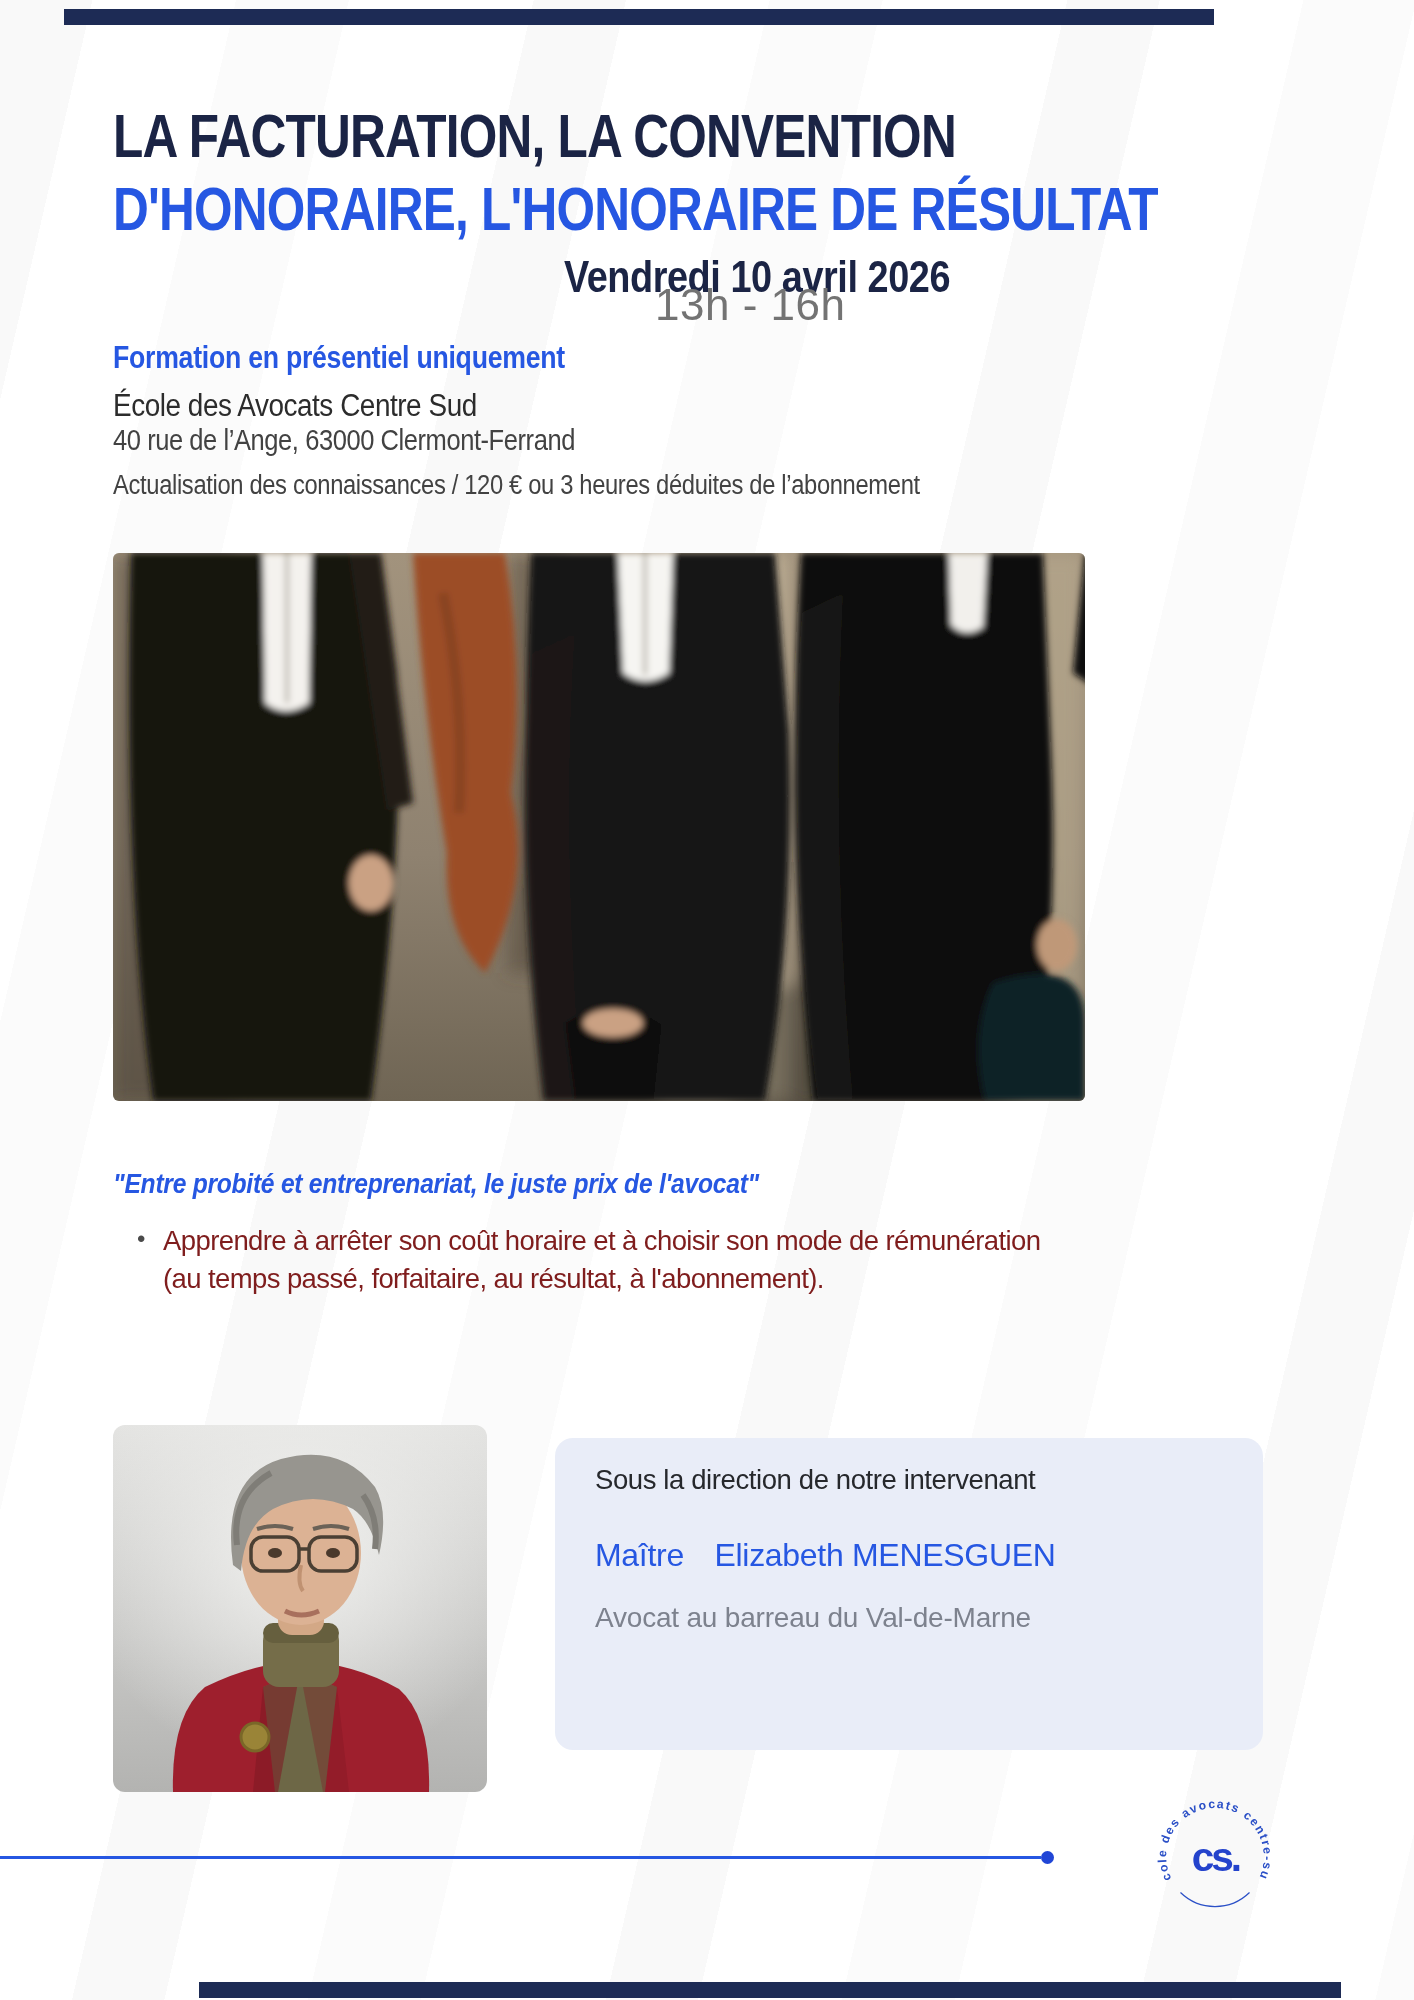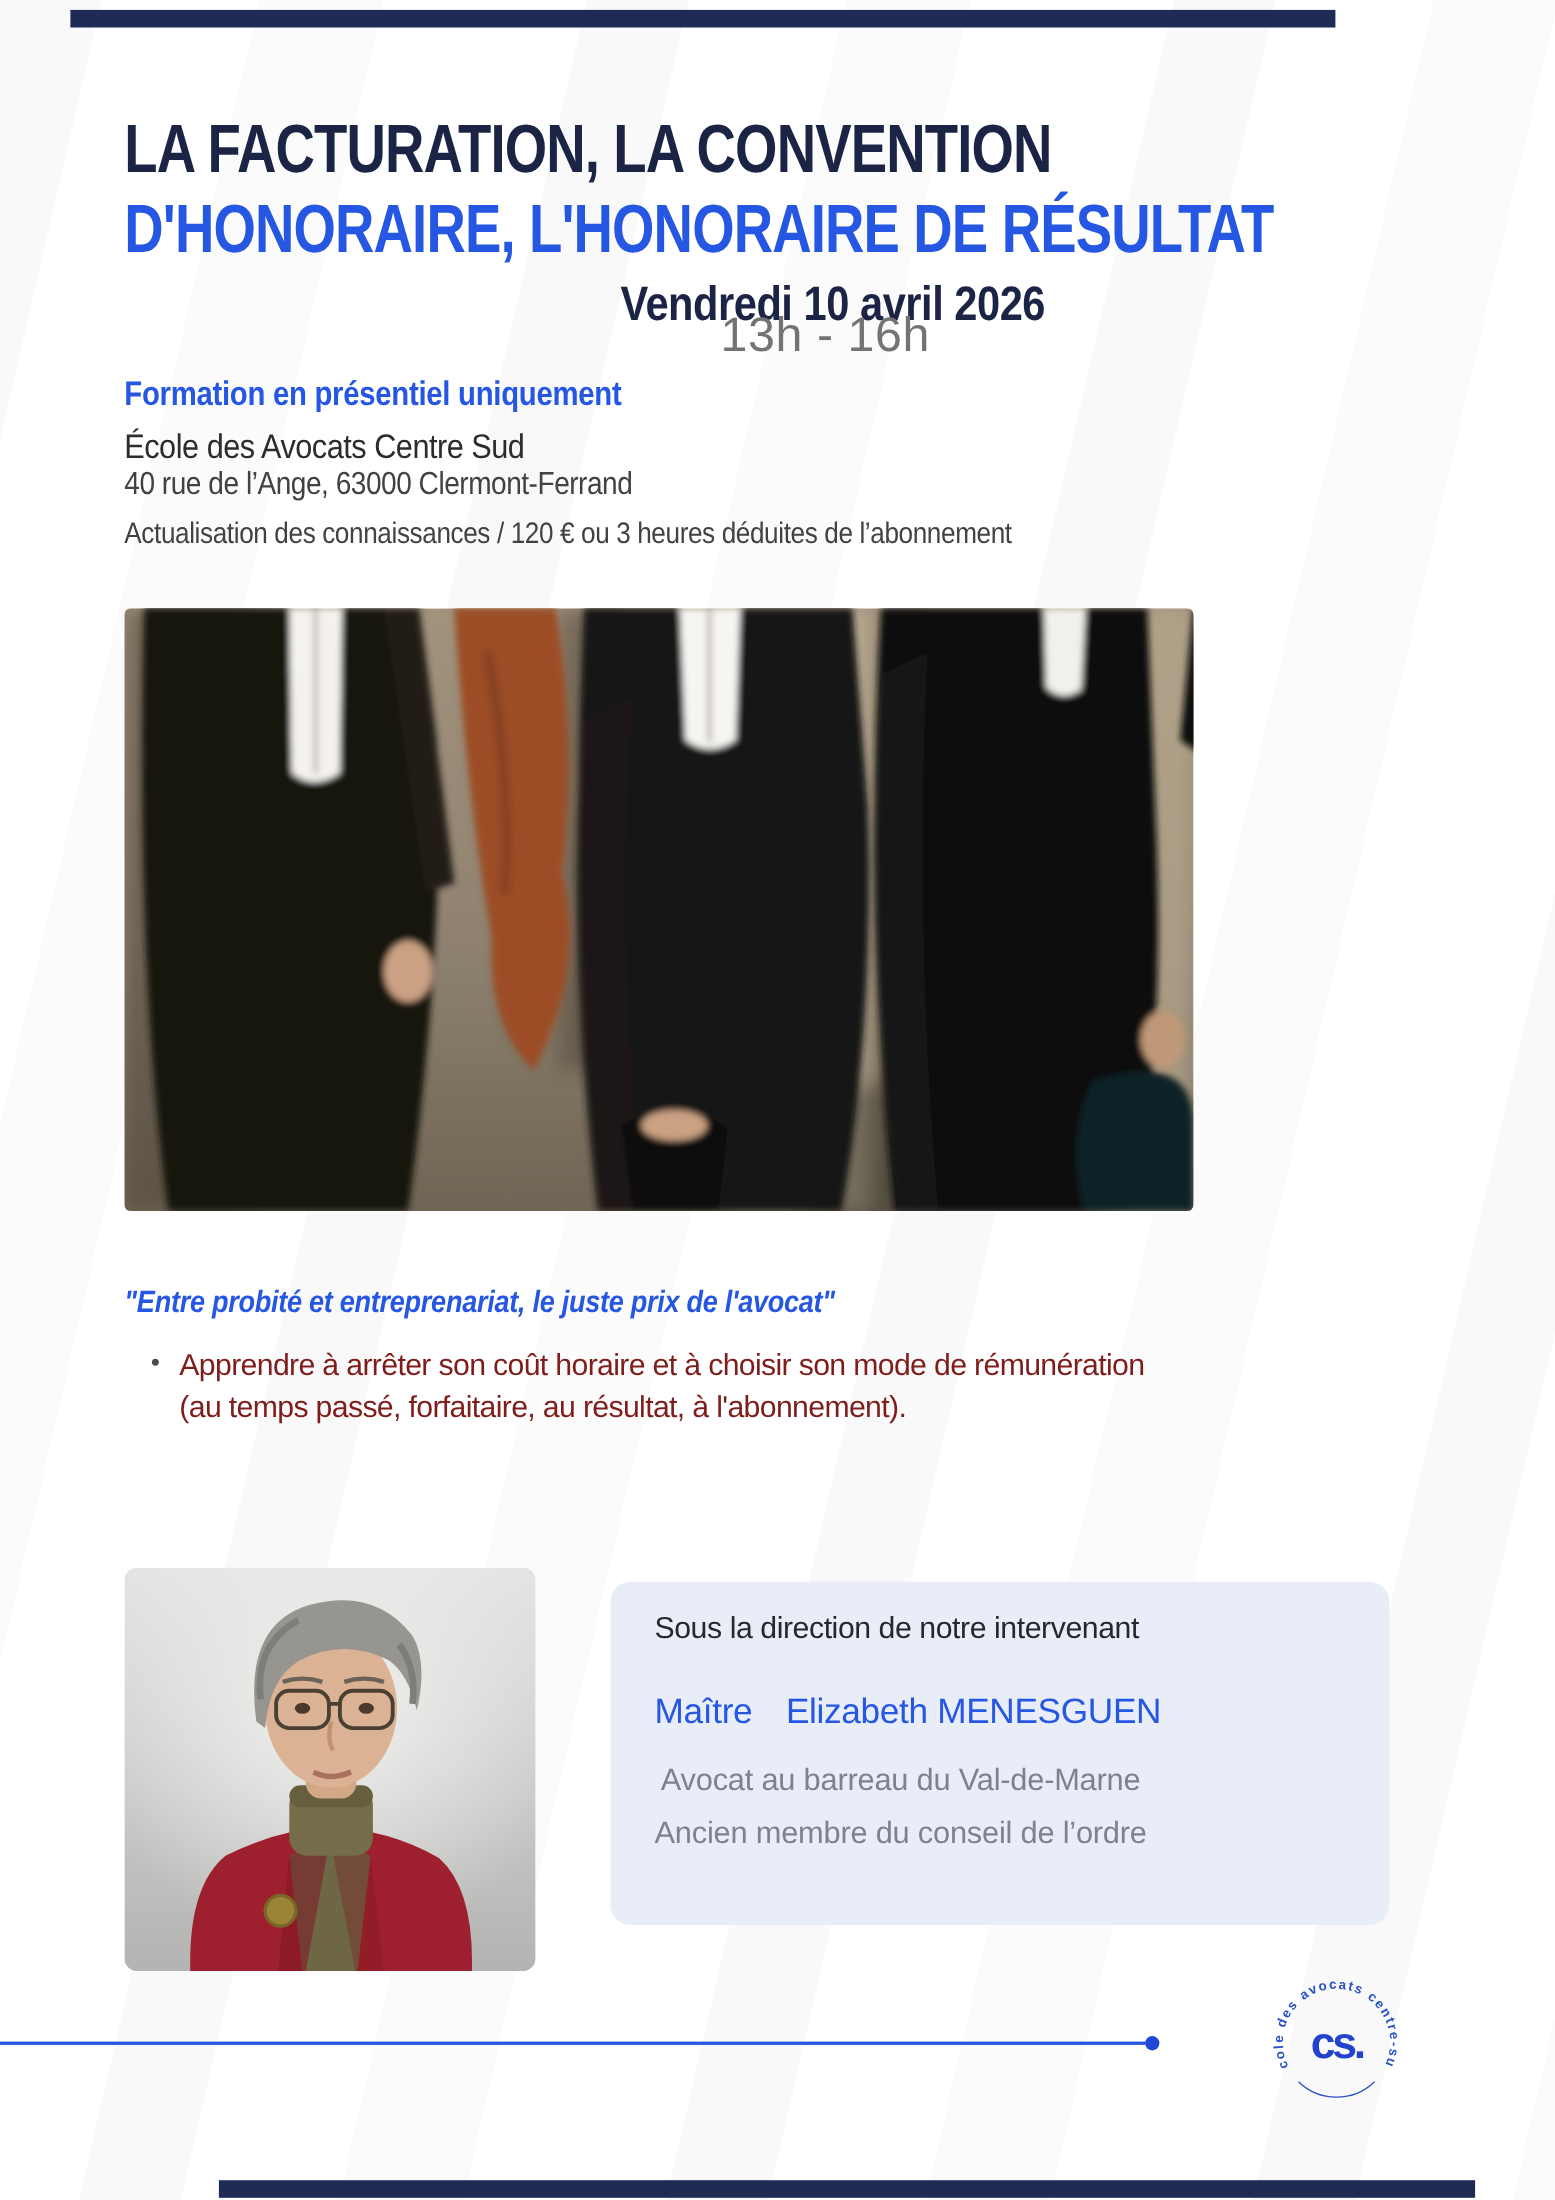--- a/index.html
+++ b/index.html
@@ -67,21 +67,21 @@
   .portrait svg{display:block;}
 
   .speaker-box{
     position:absolute;left:555px;top:1438px;width:708px;height:312px;
     background:#e9edf8;border-radius:18px;padding:0;
   }
   .speaker-intro{position:absolute;left:40px;top:26px;font-size:27.5px;color:#26282c;letter-spacing:-0.4px;white-space:nowrap;}
   .speaker-name-line{position:absolute;left:40px;top:99px;font-size:32px;letter-spacing:-0.3px;white-space:nowrap;color:#2657e2;}
   .speaker-name-line .prefix{font-weight:400;}
   .speaker-name-line .name{font-weight:400;margin-left:22px;}
-  .speaker-details{position:absolute;left:40px;top:156px;font-size:28px;color:#7d828e;line-height:1.72;letter-spacing:-0.2px;text-align:center;}
+  .speaker-details{position:absolute;left:40px;top:156px;font-size:28px;color:#7d828e;line-height:1.72;letter-spacing:-0.2px;}
 
   .divider-line{position:absolute;left:0;top:1856px;width:1041px;height:3px;background:#2657e2;}
   .divider-dot{position:absolute;left:1041px;top:1851px;width:13px;height:13px;border-radius:50%;background:#2146d6;}
 
   .logo{position:absolute;left:1149px;top:1791px;width:132px;height:132px;}
   .logo svg{display:block;}
   .ring-text{font-size:12px;letter-spacing:1.6px;fill:#2b50c7;font-weight:700;}
   .monogram{font-size:40px;font-weight:700;letter-spacing:-3px;fill:#2443cc;}
 </style>
 </head>
@@ -214,21 +214,20 @@
   </svg>
 </div>
 
 <div class="speaker-box">
   <div class="speaker-intro">Sous la direction de notre intervenant</div>
   <div class="speaker-name-line">
     <span class="prefix">Maître </span><span class="name">Elizabeth MENESGUEN</span>
   </div>
   <div class="speaker-details">
     <div>Avocat au barreau du Val-de-Marne</div>
-    <div>Ancien membre du conseil de l’ordre</div>
   </div>
 </div>
 
 <div class="divider-line"></div>
 <div class="divider-dot"></div>
 
 <div class="logo">
   <svg width="132" height="132" viewBox="0 0 130 130" xmlns="http://www.w3.org/2000/svg">
     <defs>
       <path id="ringPath" d="M 20.6,83 A 48,48 0 1 1 109.4,83"></path>

